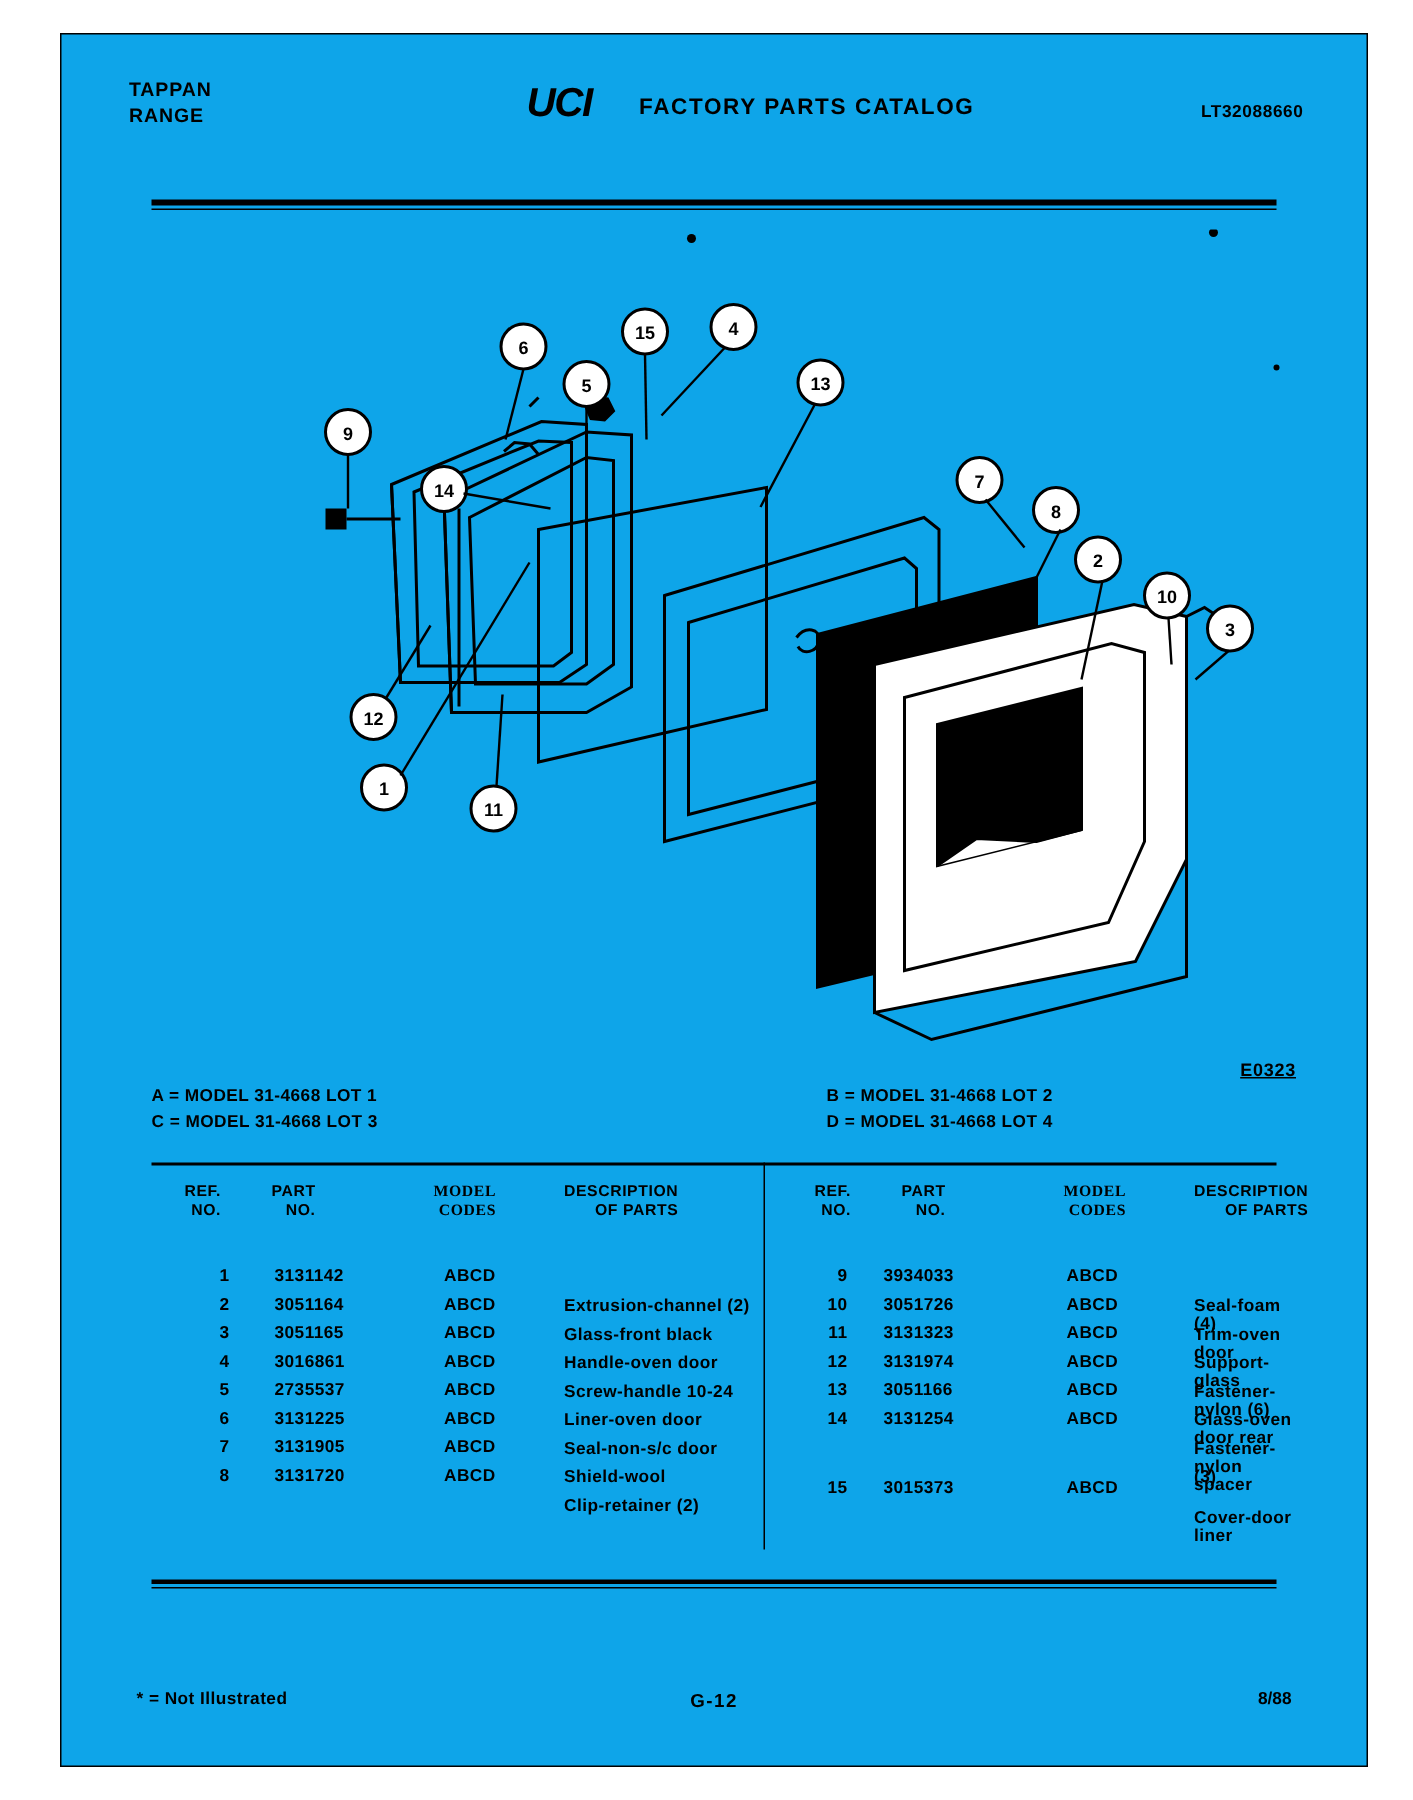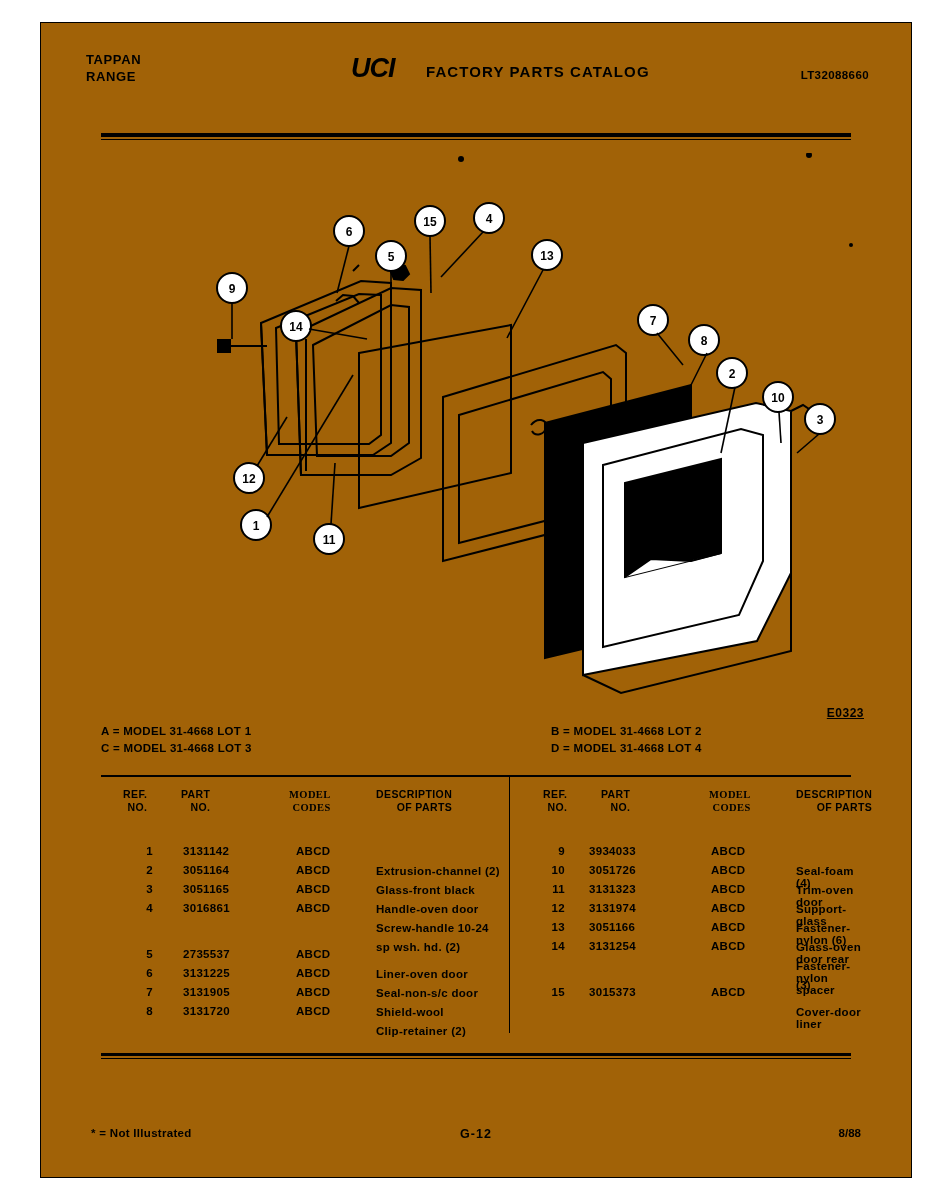--- a/index.html
+++ b/index.html
@@ -14,21 +14,21 @@
     color: #000;
     position: relative;
     overflow: hidden;
   }
   .page {
     position: absolute;
     left: 40px;
     top: 22px;
     width: 872px;
     height: 1156px;
-    background: #a16207;
+    background: #0ea5e9;
     border: 1px solid #000;
     box-sizing: border-box;
   }
   .inner {
     position: absolute;
     left: 0; top: 0; right: 0; bottom: 0;
   }
   
   .brand {
     position: absolute;
@@ -421,26 +421,20 @@
           <span class="cell part">3051165</span>
           <span class="cell codes">ABCD</span>
           <span class="cell desc">Handle-oven door</span>
         </div>
         <div class="row">
           <span class="cell ref">4</span>
           <span class="cell part">3016861</span>
           <span class="cell codes">ABCD</span>
           <span class="cell desc">Screw-handle 10-24</span>
         </div>
-        <div class="row" style="height: 27px;">
-          <span class="cell ref"></span>
-          <span class="cell part"></span>
-          <span class="cell codes"></span>
-          <span class="cell desc">sp wsh. hd. (2)</span>
-        </div>
         <div class="row">
           <span class="cell ref">5</span>
           <span class="cell part">2735537</span>
           <span class="cell codes">ABCD</span>
           <span class="cell desc">Liner-oven door</span>
         </div>
         <div class="row">
           <span class="cell ref">6</span>
           <span class="cell part">3131225</span>
           <span class="cell codes">ABCD</span>

